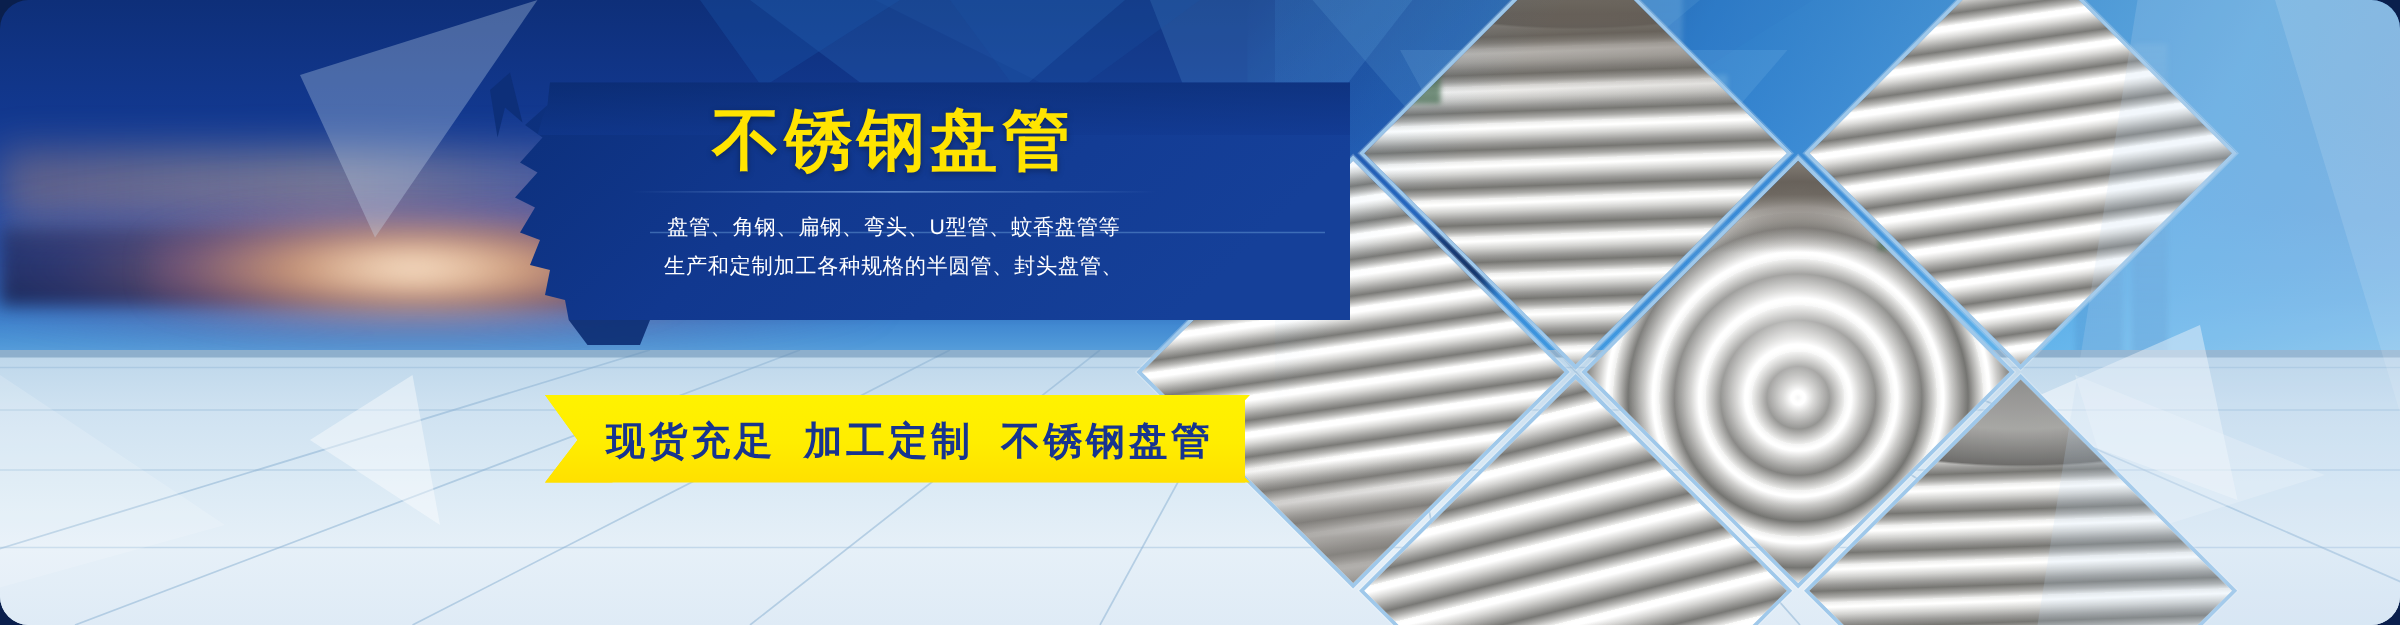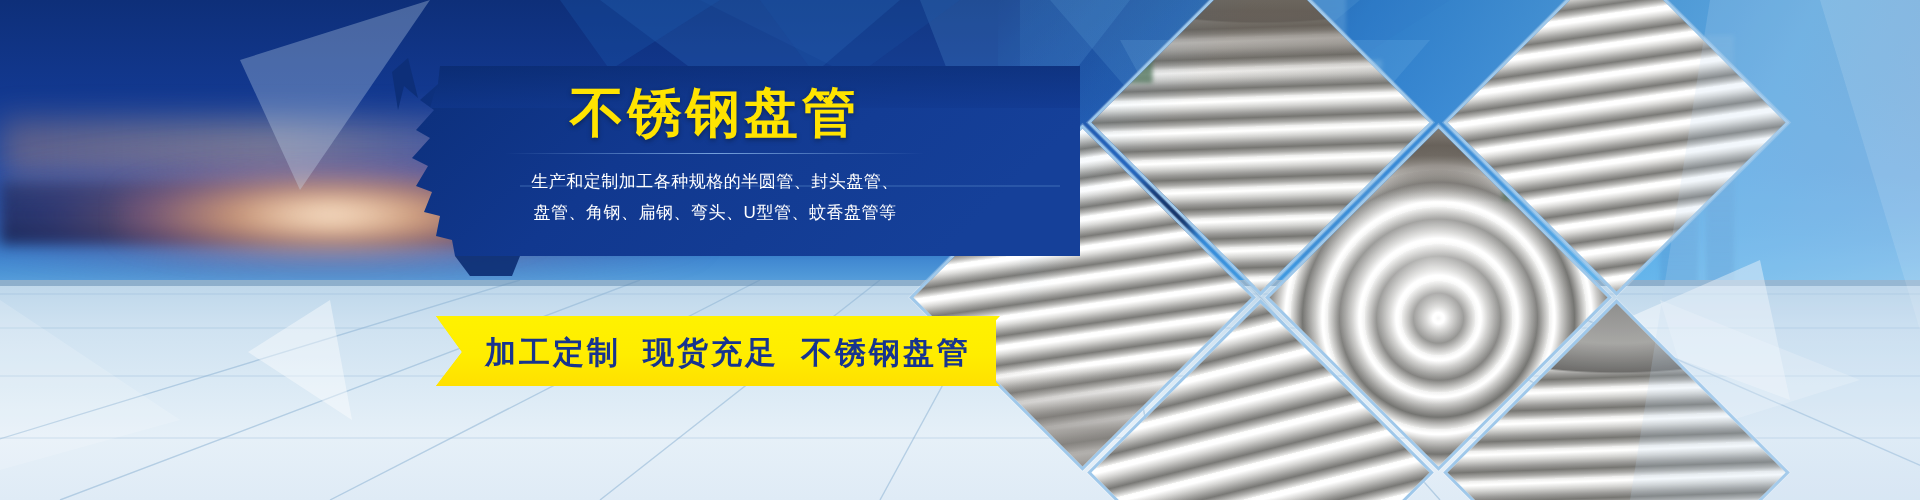--- a/index.html
+++ b/index.html
@@ -2,21 +2,21 @@
 <html><head>
 <meta charset="utf-8">
 <style>
   html,body{margin:0;padding:0;}
   body{
     width:1920px;height:500px;overflow:hidden;
     font-family:"Liberation Sans","DejaVu Sans",sans-serif;
     background:#0a1f4d;
   }
   .banner{
-    position:relative;width:1920px;height:500px;overflow:hidden;
+    position:relative;width:1920px;height:500px;overflow:hidden;border-radius:23px;
   }
 
   
   .bg-sky{
     position:absolute;inset:0;
     background:
       linear-gradient(180deg,
         #0e2f79 0%,
         #12388f 18%,
         #1747a8 34%,
@@ -358,22 +358,22 @@
         455,256 520,256 512,276 470,276
       "></polygon>
 
       <line x1="520" y1="186" x2="1060" y2="186" stroke="#6fa4dd" stroke-width="1.2" opacity=".45"></line>
     </svg>
   </div>
 
   <div class="panel-text">
     <div class="title">不锈钢盘管</div>
     <div class="title-rule"></div>
+    <div class="sub">盘管、角钢、扁钢、弯头、U型管、蚊香盘管等</div>
     <div class="sub">生产和定制加工各种规格的半圆管、封头盘管、</div>
-    <div class="sub">盘管、角钢、扁钢、弯头、U型管、蚊香盘管等</div>
   </div>
 
   <div class="ribbon-wrap">
     <svg viewBox="0 0 620 90" preserveAspectRatio="none">
       <defs>
         <linearGradient id="rbn" x1="0" y1="0" x2="0" y2="1">
           <stop offset="0%" stop-color="#FFF200"></stop>
           <stop offset="55%" stop-color="#FFED00"></stop>
           <stop offset="100%" stop-color="#FFE000"></stop>
         </linearGradient>
@@ -391,18 +391,18 @@
       "></polygon>
       <polygon fill="url(#rbn)" points="
         36,8 90,8 90,78 36,78 62,44
       "></polygon>
       <polygon fill="url(#rbn)" points="
         520,8 600,8 566,44 600,78 520,78
       "></polygon>
     </svg>
   </div>
   <div class="ribbon-text">
+    <span>现货充足</span>
     <span>加工定制</span>
-    <span>现货充足</span>
     <span>不锈钢盘管</span>
   </div>
 
 </div>
 
 </body></html>

